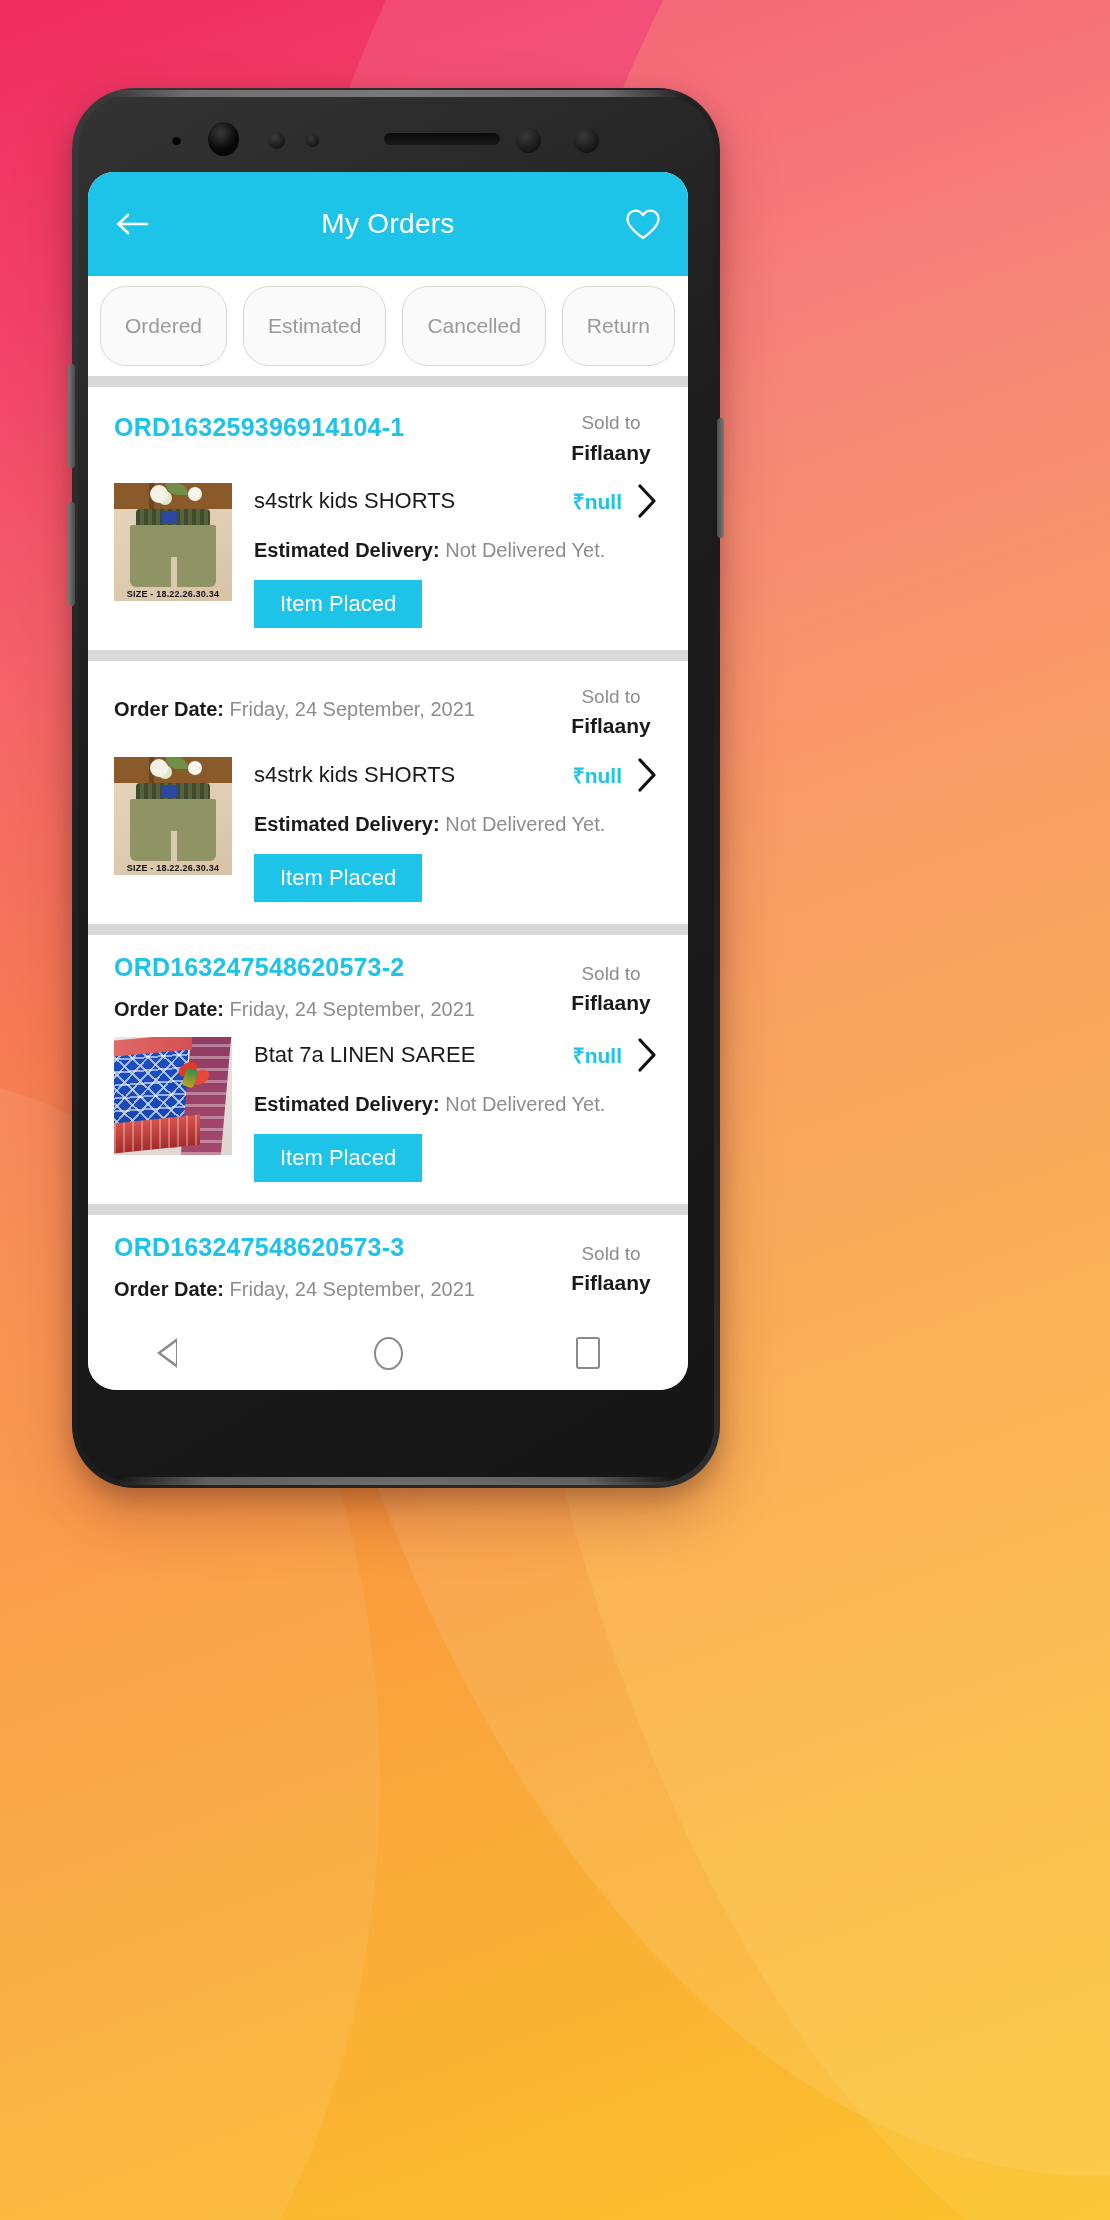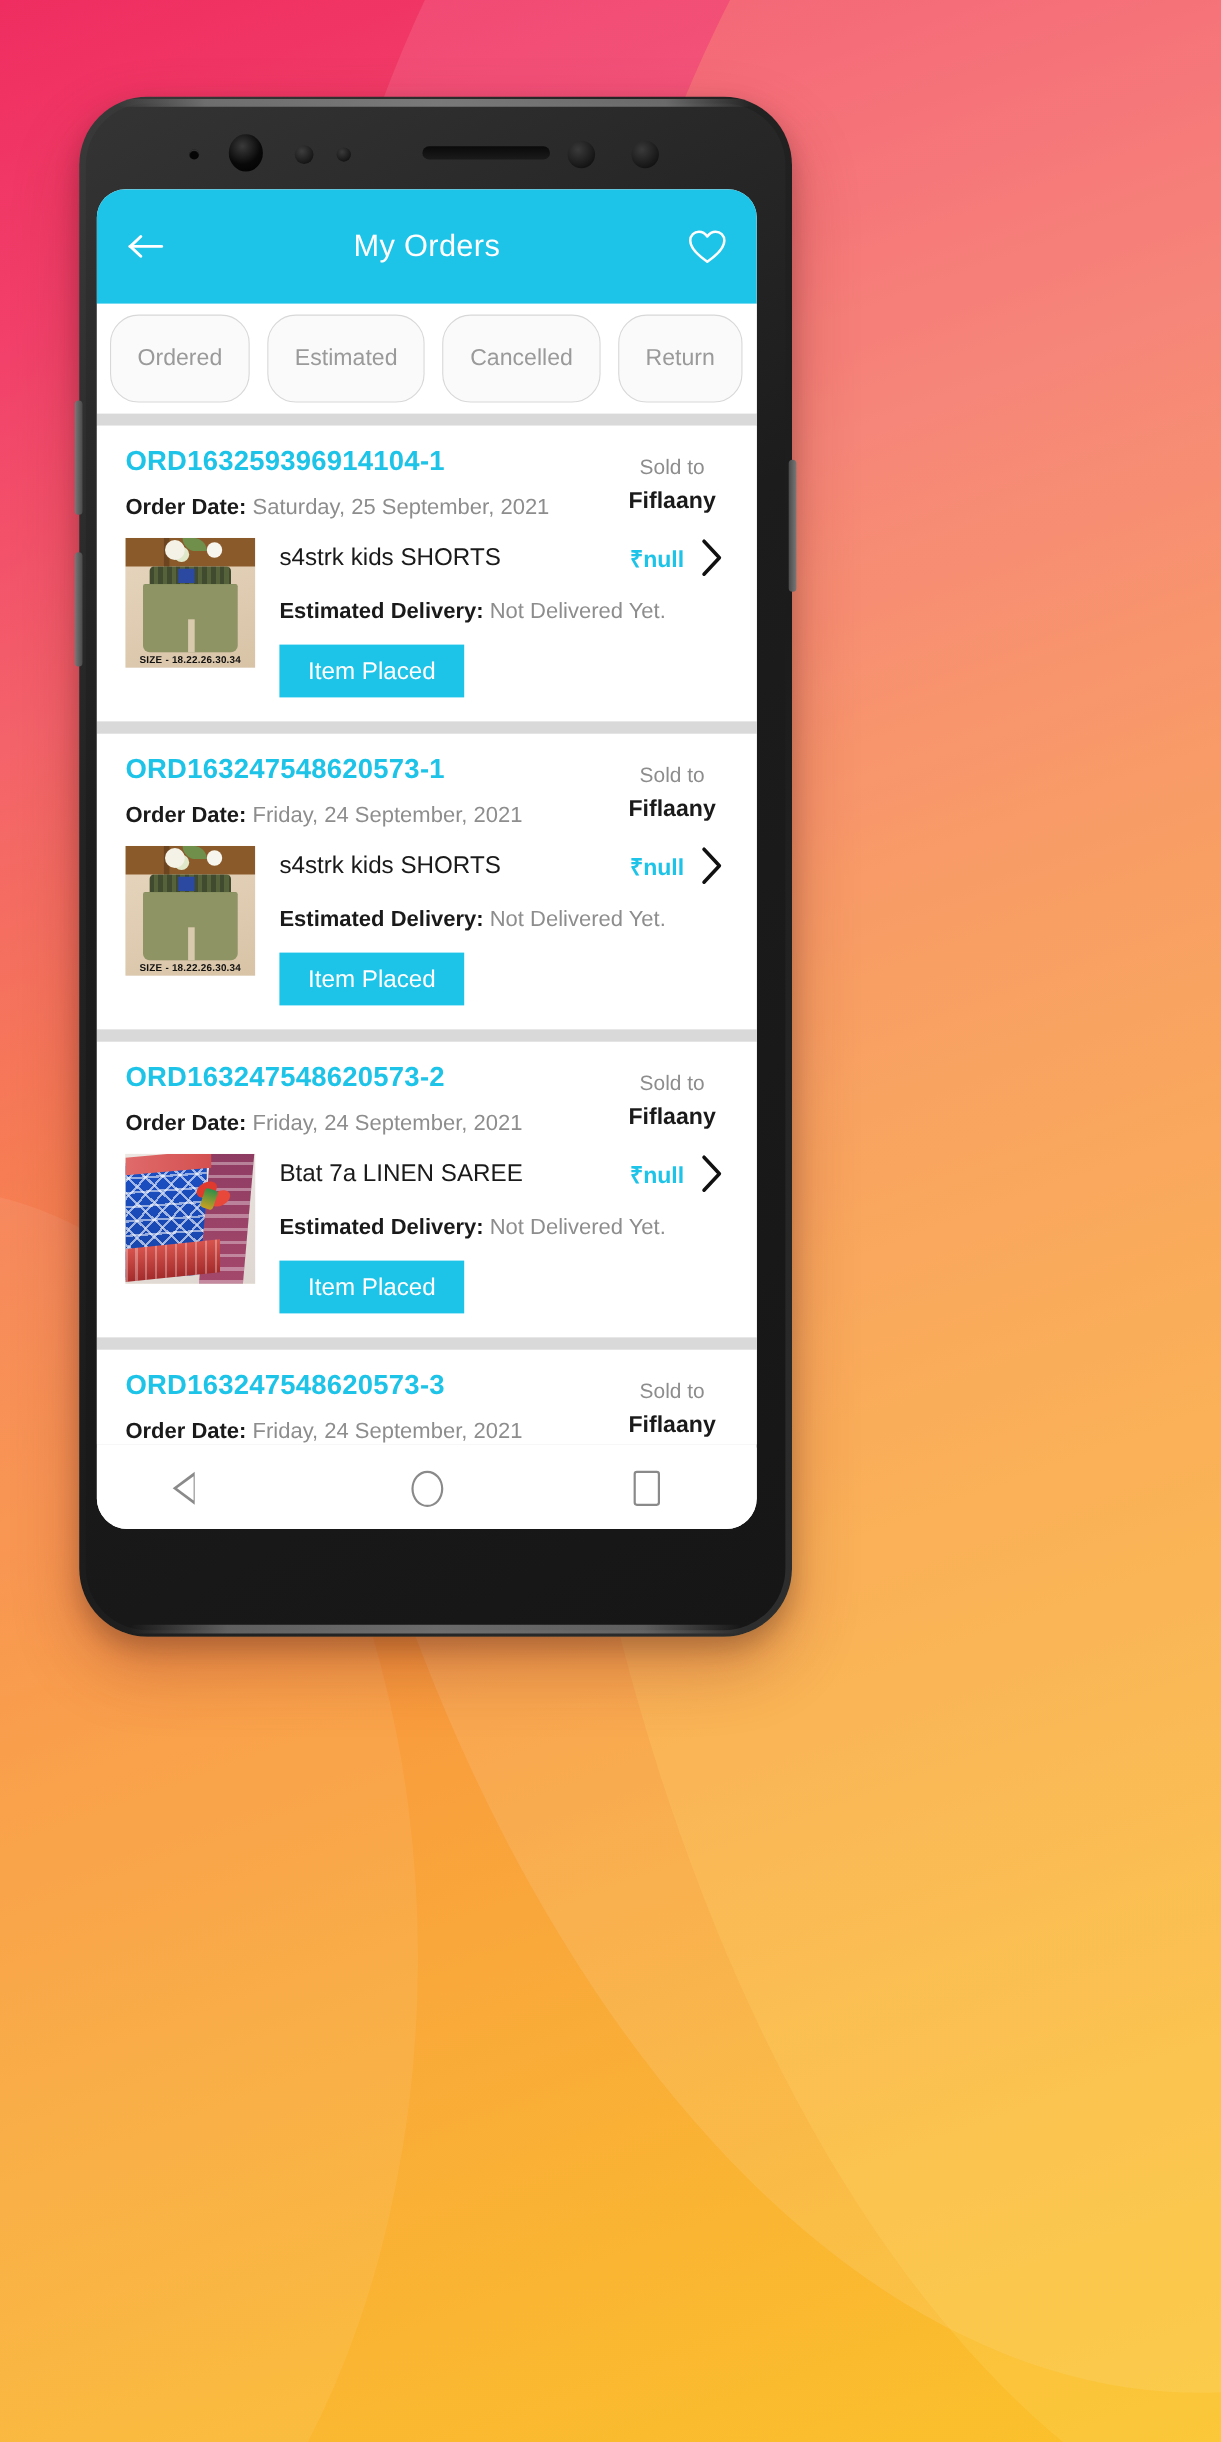--- a/index.html
+++ b/index.html
@@ -367,24 +367,20 @@
     </div>
 
     <div class="sep"></div>
 
     <div class="orders">
 
       <div class="order-card">
         <div class="card-top">
           <div class="card-top-left">
             <div class="order-id">ORD163259396914104-1</div>
-            <div class="order-date-line">
-              <b>Order Date:</b>
-              <span>Saturday, 25 September, 2021</span>
-            </div>
           </div>
           <div class="card-top-right">
             <div class="sold-to-label">Sold to</div>
             <div class="seller-name">Fiflaany</div>
           </div>
         </div>
         <div class="product-row">
           <div class="thumb">
             <div class="art-shorts">
               <div class="shelf"></div>
@@ -414,21 +410,20 @@
             <button class="status-btn">Item Placed</button>
           </div>
         </div>
       </div>
 
       <div class="sep"></div>
 
       <div class="order-card">
         <div class="card-top">
           <div class="card-top-left">
-            <div class="order-id">ORD163247548620573-1</div>
             <div class="order-date-line">
               <b>Order Date:</b>
               <span>Friday, 24 September, 2021</span>
             </div>
           </div>
           <div class="card-top-right">
             <div class="sold-to-label">Sold to</div>
             <div class="seller-name">Fiflaany</div>
           </div>
         </div>

